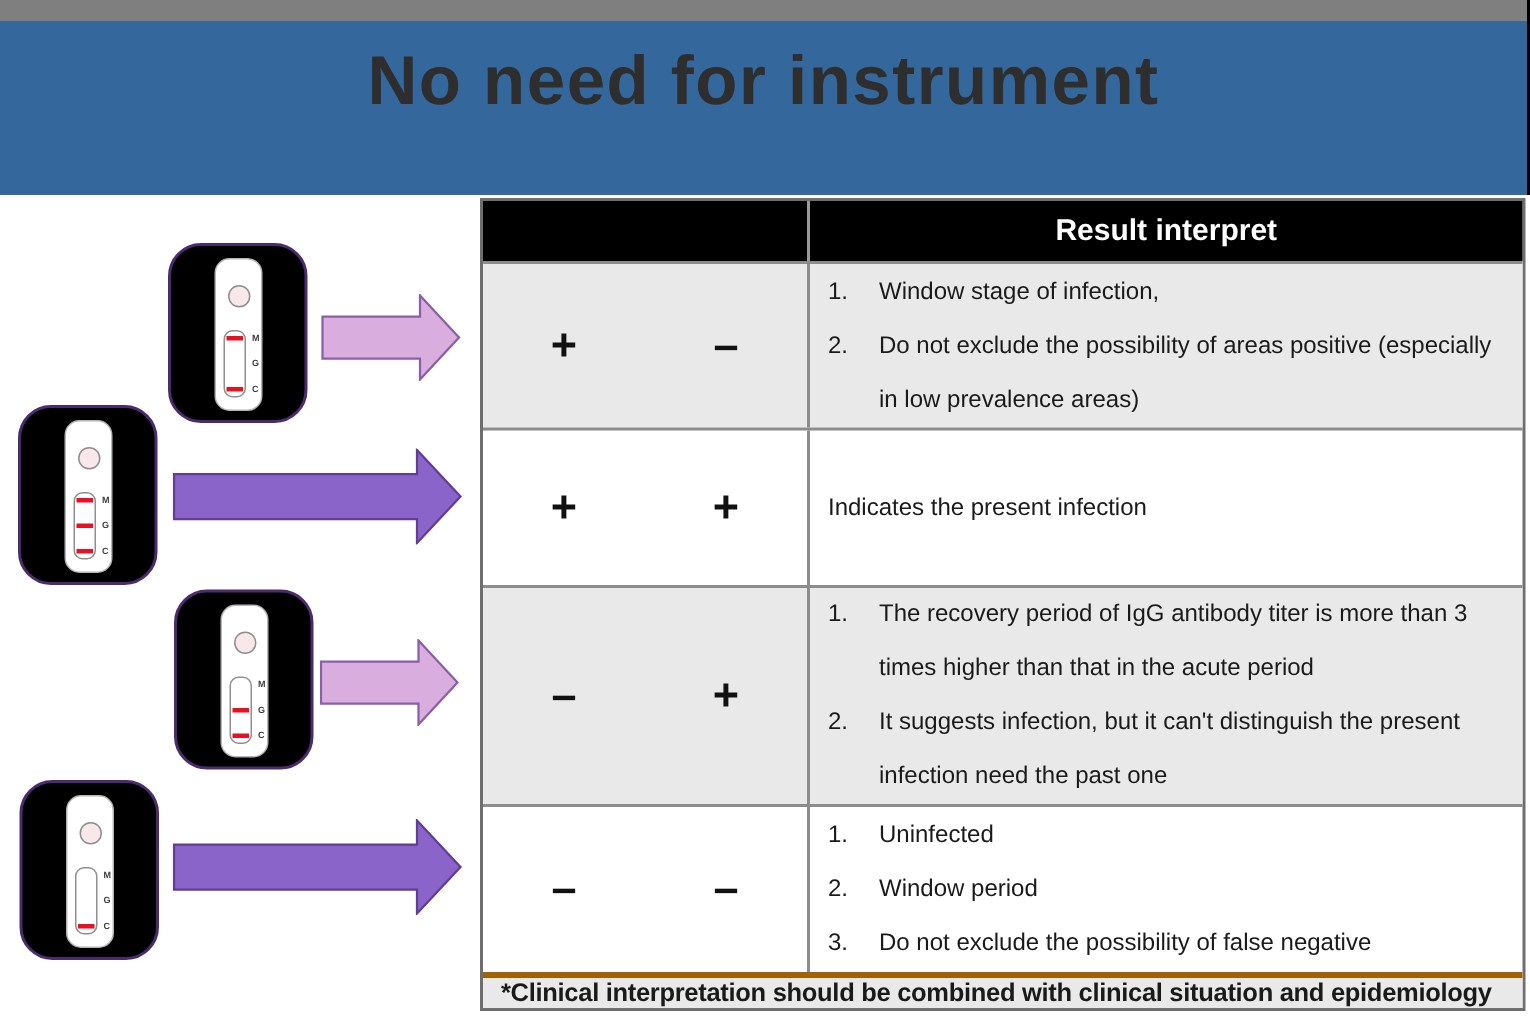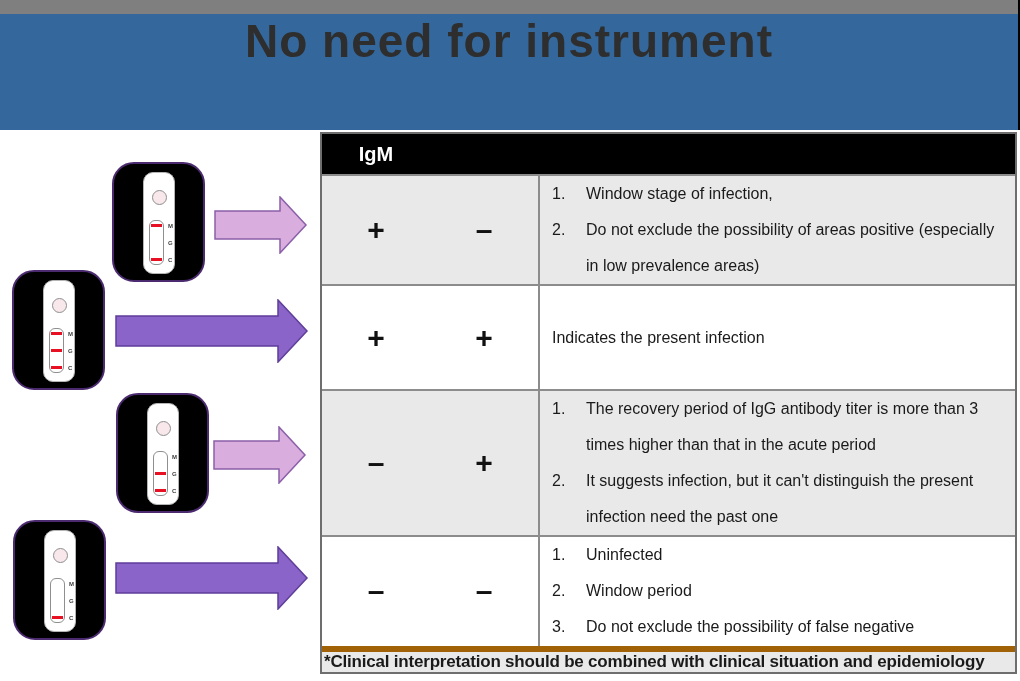--- a/index.html
+++ b/index.html
@@ -3,21 +3,21 @@
 <meta charset="utf-8">
 <style>
   * { margin:0; padding:0; box-sizing:border-box; }
   html,body { background:#fff; }
   body { font-family:"Liberation Sans", sans-serif; }
   .slide { position:relative; width:1020px; height:681px; background:#fff; overflow:hidden; }
 
   
   .topbar { position:absolute; left:0; top:0; width:1020px; height:14px; background:var(--top_bar,#7f7f7f); border-right:2px solid #000; }
   .band   { position:absolute; left:0; top:14px; width:1020px; height:116px; background:var(--band,#336699); border-right:2px solid #000; }
-  .title  { text-align:center; font-size:46px; font-weight:700; letter-spacing:1px; color:var(--title_text,#2e2e2e); }
+  .title  { padding-top:12px; text-align:center; font-size:46px; font-weight:700; letter-spacing:1px; color:var(--title_text,#2e2e2e); }
 
   
   .cassette { position:absolute; width:93px; height:120px; background:#000; border:2px solid #4b2a70; border-radius:22px; }
   .c1 { left:112px; top:162px; }
   .c2 { left:12px;  top:270px; }
   .c3 { left:116px; top:393px; }
   .c4 { left:13px;  top:520px; }
   .strip  { position:absolute; left:29px; top:8px; width:32px; height:102px; background:#fff; border:1px solid #b5b5b5; border-radius:10px; }
   .well   { position:absolute; left:8px; top:17px; width:15px; height:15px; border-radius:50%; background:#f8e7eb; border:1px solid #8f8f8f; }
   .window { position:absolute; left:5px; top:47px; width:15px; height:45px; background:#fff; border:1px solid #8f8f8f; border-radius:6px; }
@@ -41,21 +41,21 @@
   .hright { flex:1; display:flex; align-items:center; justify-content:center; border-left:2px solid #9a9a9a; }
   .trow  { display:flex; border-top:2px solid #8c8c8c; }
   .r1 { height:111px; } .r2 { height:105px; } .r3 { height:146px; } .r4 { height:112px; }
   .gray { background:var(--row_alt,#e9e9e9); }
   .signs { width:216px; flex:0 0 auto; display:flex; }
   .sign  { width:50%; display:flex; align-items:center; justify-content:center; font-size:30px; font-weight:700; color:#111; }
   .interp { flex:1; border-left:2px solid #8c8c8c; display:flex; flex-direction:column; justify-content:center; padding-left:12px; padding-right:6px; }
   .item { display:flex; line-height:36px; }
   .item .num { flex:0 0 34px; }
   .item .txt { flex:1; }
-  .tfoot { flex:1; border-top:6px solid #a16207; background:var(--row_alt,#e9e9e9); font-weight:700; font-size:17px; display:flex; align-items:center; padding-left:2px; letter-spacing:-0.2px; }
+  .tfoot { flex:1; border-top:4px solid #a16207; background:var(--row_alt,#e9e9e9); font-weight:700; font-size:17px; display:flex; align-items:center; padding-left:12px; letter-spacing:-0.2px; }
 </style>
 </head>
 <body>
 
 <div class="slide">
 
   <div class="topbar"></div>
   <div class="band">
     <div class="title">No need for instrument</div>
   </div>
@@ -124,22 +124,22 @@
   <svg class="arrow arrow-light a3" width="94" height="58" viewBox="0 0 94 58">
     <polygon points="1,15 66,15 66,1 92,29 66,57 66,43 1,43" fill="#d9aede" stroke="#8a5fa8" stroke-width="1.5"></polygon>
   </svg>
   <svg class="arrow arrow-dark a4" width="194" height="64" viewBox="0 0 194 64">
     <polygon points="1,17 163,17 163,1 192,32 163,63 163,47 1,47" fill="#8a64c8" stroke="#5f3d99" stroke-width="1.5"></polygon>
   </svg>
 
   <div class="rtable">
     <div class="thead">
       <div class="hleft">
-        <div class="hhalf">IgM</div>
-      </div>
+      </div>
+      <div class="hright">Result interpret</div>
     </div>
 
     <div class="trow r1 gray">
       <div class="signs">
         <span class="sign">+</span>
         <span class="sign">–</span>
       </div>
       <div class="interp">
         <div class="item">
           <span class="num">1.</span>

